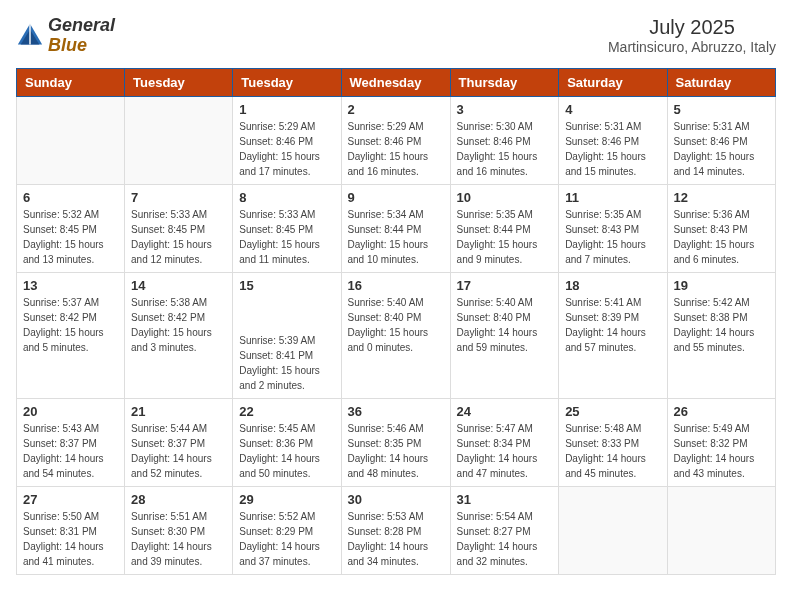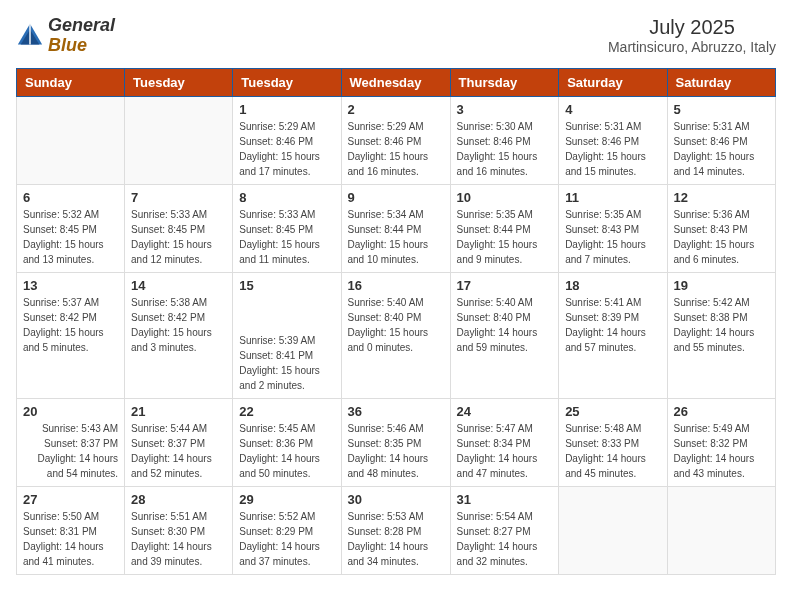--- a/index.html
+++ b/index.html
@@ -259,21 +259,21 @@
           <span class="day-number">19</span>
           <div class="day-detail" style="white-space: pre-line;">Sunrise: 5:42 AM
 Sunset: 8:38 PM
 Daylight: 14 hours
 and 55 minutes.</div>
         </td>
       </tr>
       <tr class="week-row">
         <td>
           <span class="day-number">20</span>
-          <div class="day-detail" style="white-space: pre-line; text-align: right;">Sunrise: 5:43 AM
+          <div class="day-detail" style="white-space: pre-line;">Sunrise: 5:43 AM
 Sunset: 8:37 PM
 Daylight: 14 hours
 and 54 minutes.</div>
         </td>
         <td>
           <span class="day-number">21</span>
           <div class="day-detail" style="white-space: pre-line;">Sunrise: 5:44 AM
 Sunset: 8:37 PM
 Daylight: 14 hours
 and 52 minutes.</div>

